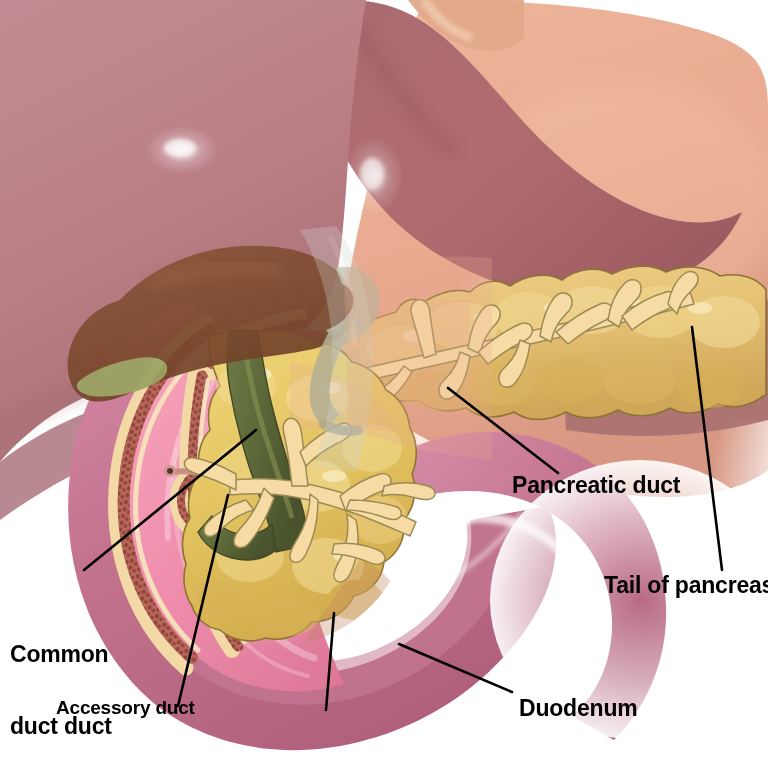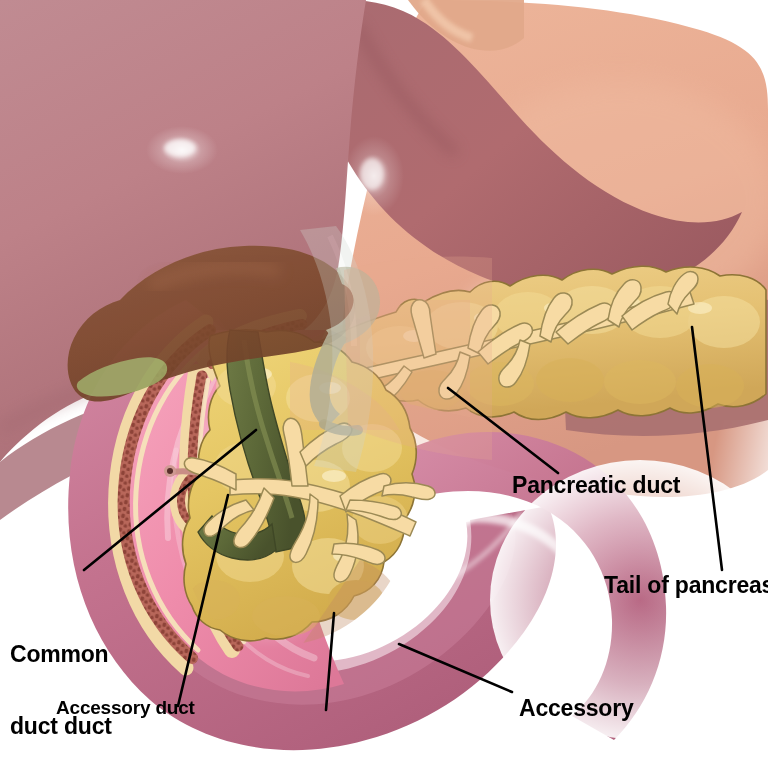--- a/index.html
+++ b/index.html
@@ -443,21 +443,21 @@
 
     </g>
   </svg>
 
   <div id="labels">
 
     <div class="lbl" style="left:512px;top:474px;font-size:23px;">Pancreatic duct</div>
 
     <div class="lbl" style="left:604px;top:574px;font-size:23px;">Tail of pancreas</div>
 
-    <div class="lbl" style="left:519px;top:697px;font-size:23px;">Accessory</div>
+    <div class="lbl" style="left:519px;top:697px;font-size:23px;">Duodenum</div>
 
 
     <div class="lbl" style="left:56px;top:698px;font-size:19px;">Accessory duct</div>
 
     <div class="lbl" style="left:10px;top:595px;font-size:23px;">
       <div>Common</div>
       <div>duct duct</div>
     </div>
 
   </div>

